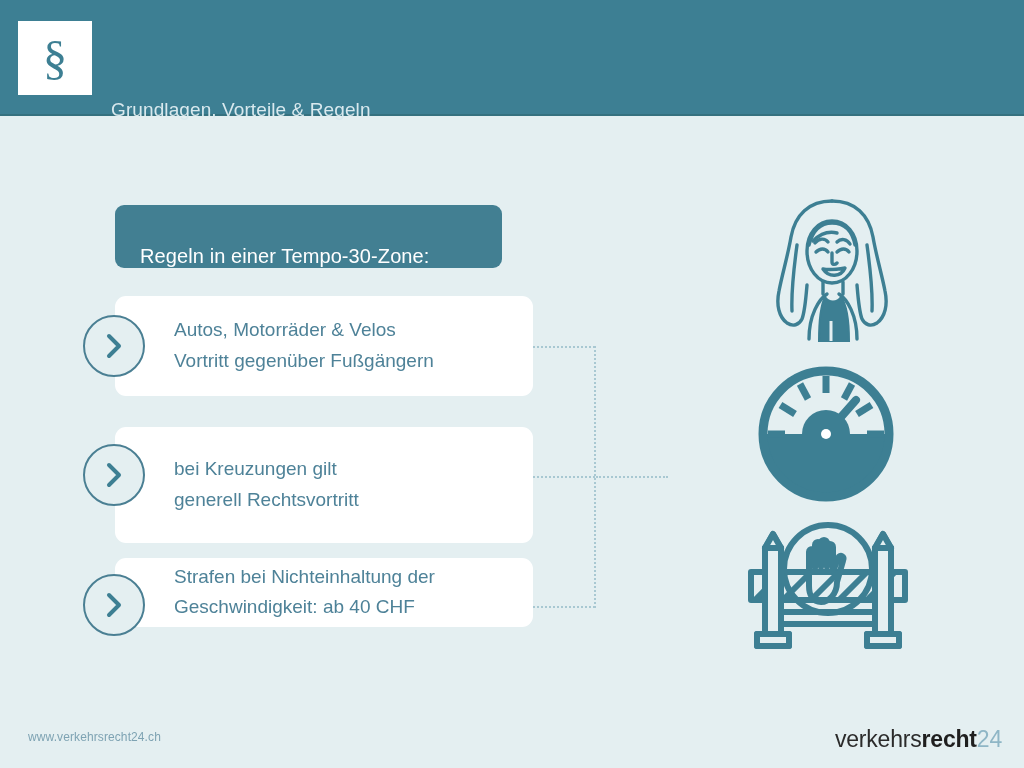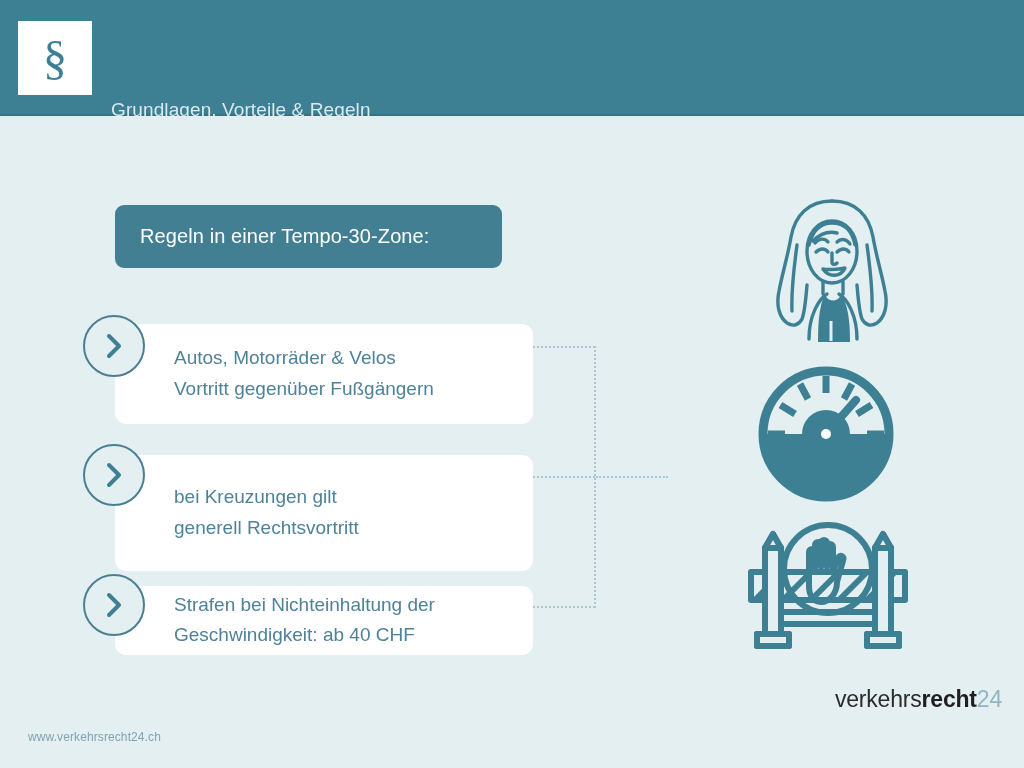--- a/index.html
+++ b/index.html
@@ -69,40 +69,39 @@
   }
 
   
   .badge {
     position: absolute;
     left: 115px; top: 205px;
     width: 387px; height: 63px;
     background: #427f92;
     border-radius: 9px;
     display: flex;
-    align-items: center;
+    align-items: flex-end;
   }
   .badge-label {
     margin-left: 25px;
     font-size: 20px;
     color: #ffffff;
     font-weight: 400;
     letter-spacing: 0.1px;
     white-space: nowrap;
   }
 
   
   .card {
     position: absolute;
     left: 115px;
     width: 418px;
     background: #ffffff;
     border-radius: 11px;
     box-sizing: border-box;
-    margin-top: 28px;
   }
   .card-1 { top: 296px; height: 100px; }
   .card-2 { top: 427px; height: 116px; }
   .card-3 { top: 558px; height: 69px; }
 
   .card-text {
     position: absolute;
     left: 59px;
     top: 50%;
     transform: translateY(-50%);
@@ -156,21 +155,21 @@
   .footer-url {
     position: absolute;
     left: 28px; top: 730px;
     font-size: 12px;
     color: #7ea3b3;
     font-weight: 400;
     letter-spacing: 0.1px;
   }
   .footer-logo {
     position: absolute;
-    right: 22px; top: 686px;
+    right: 22px; top: 726px;
     font-size: 23px;
     letter-spacing: -0.2px;
     white-space: nowrap;
     text-align: right;
   }
   .fl-a { color: #2b2b2b; font-weight: 400; }
   .fl-b { color: #1f1f1f; font-weight: bold; }
   .fl-c { color: #8fb6c6; font-weight: 400; }
 </style>
 </head>

